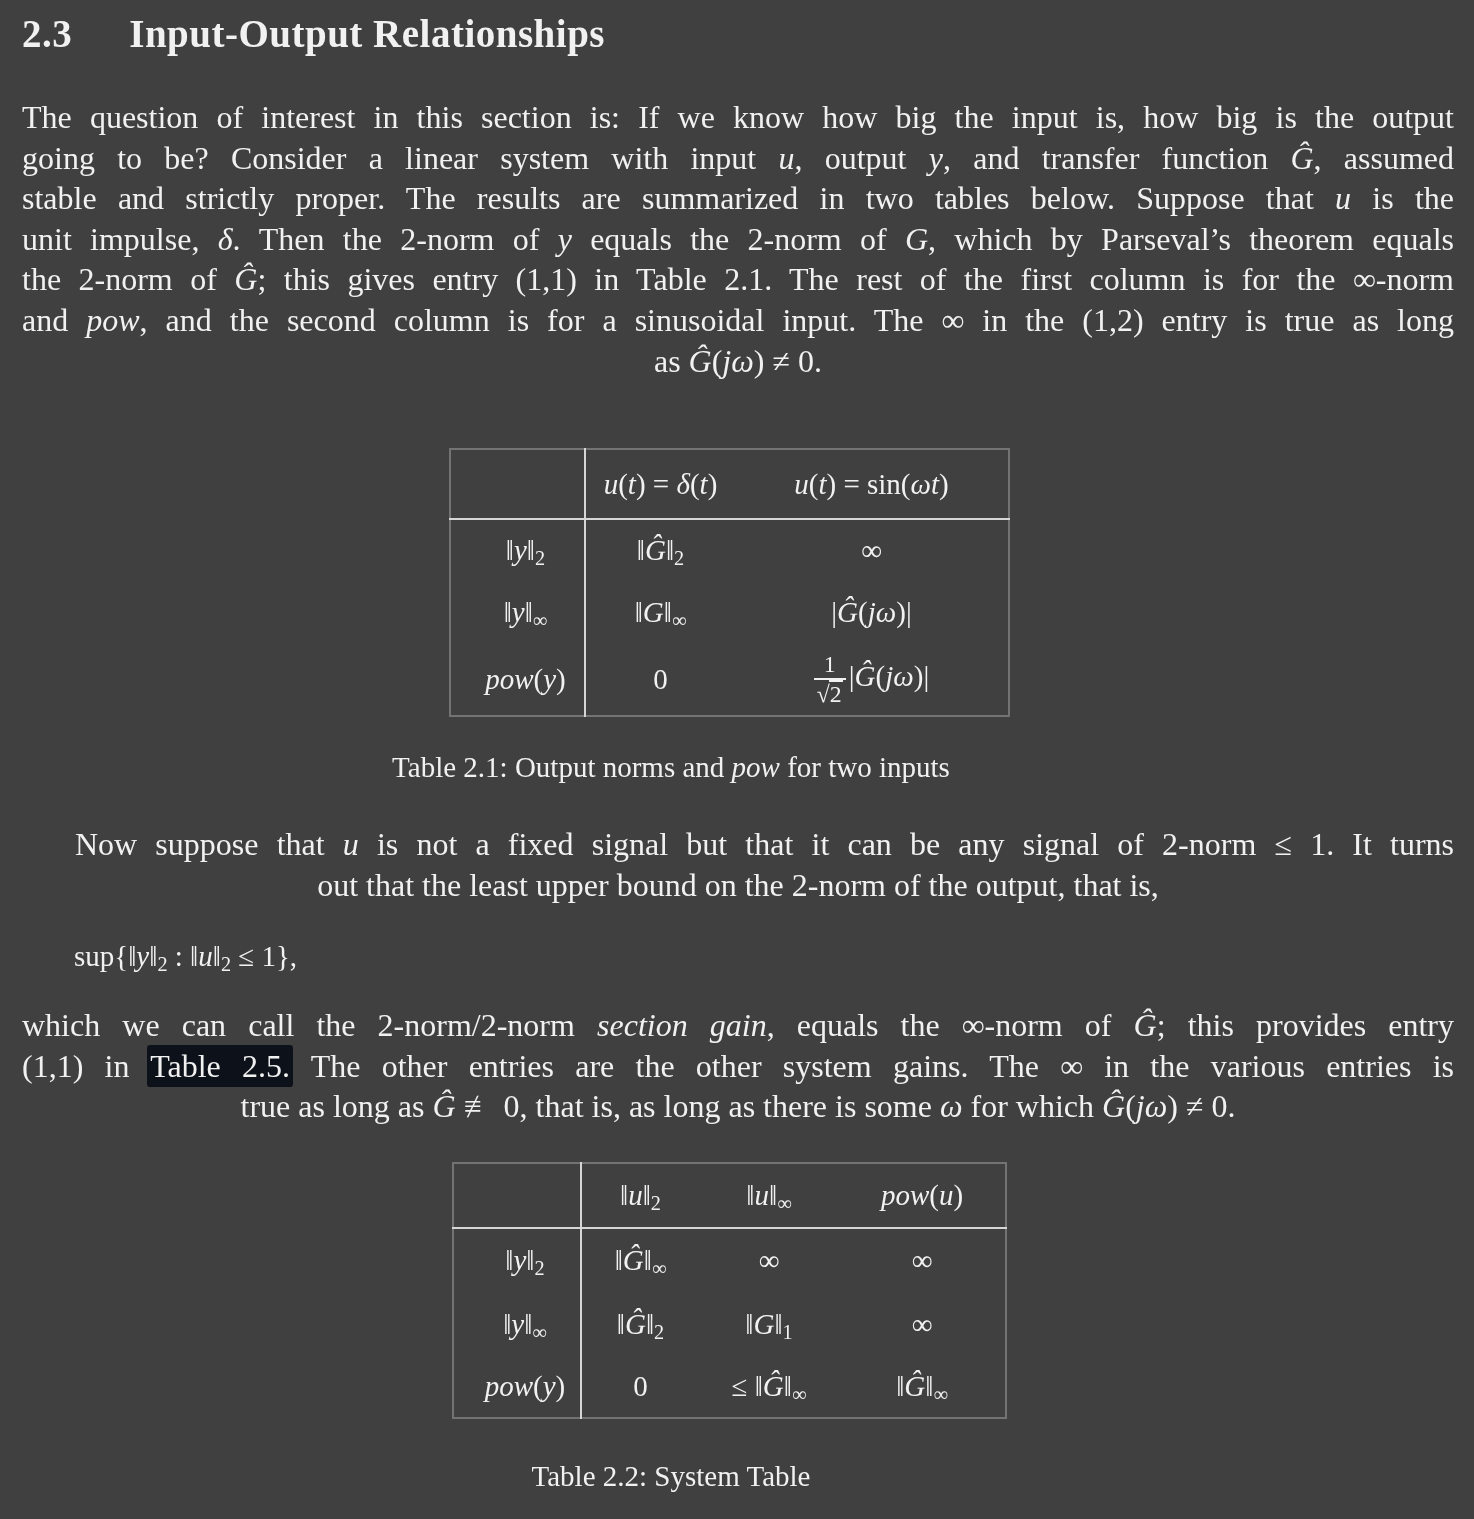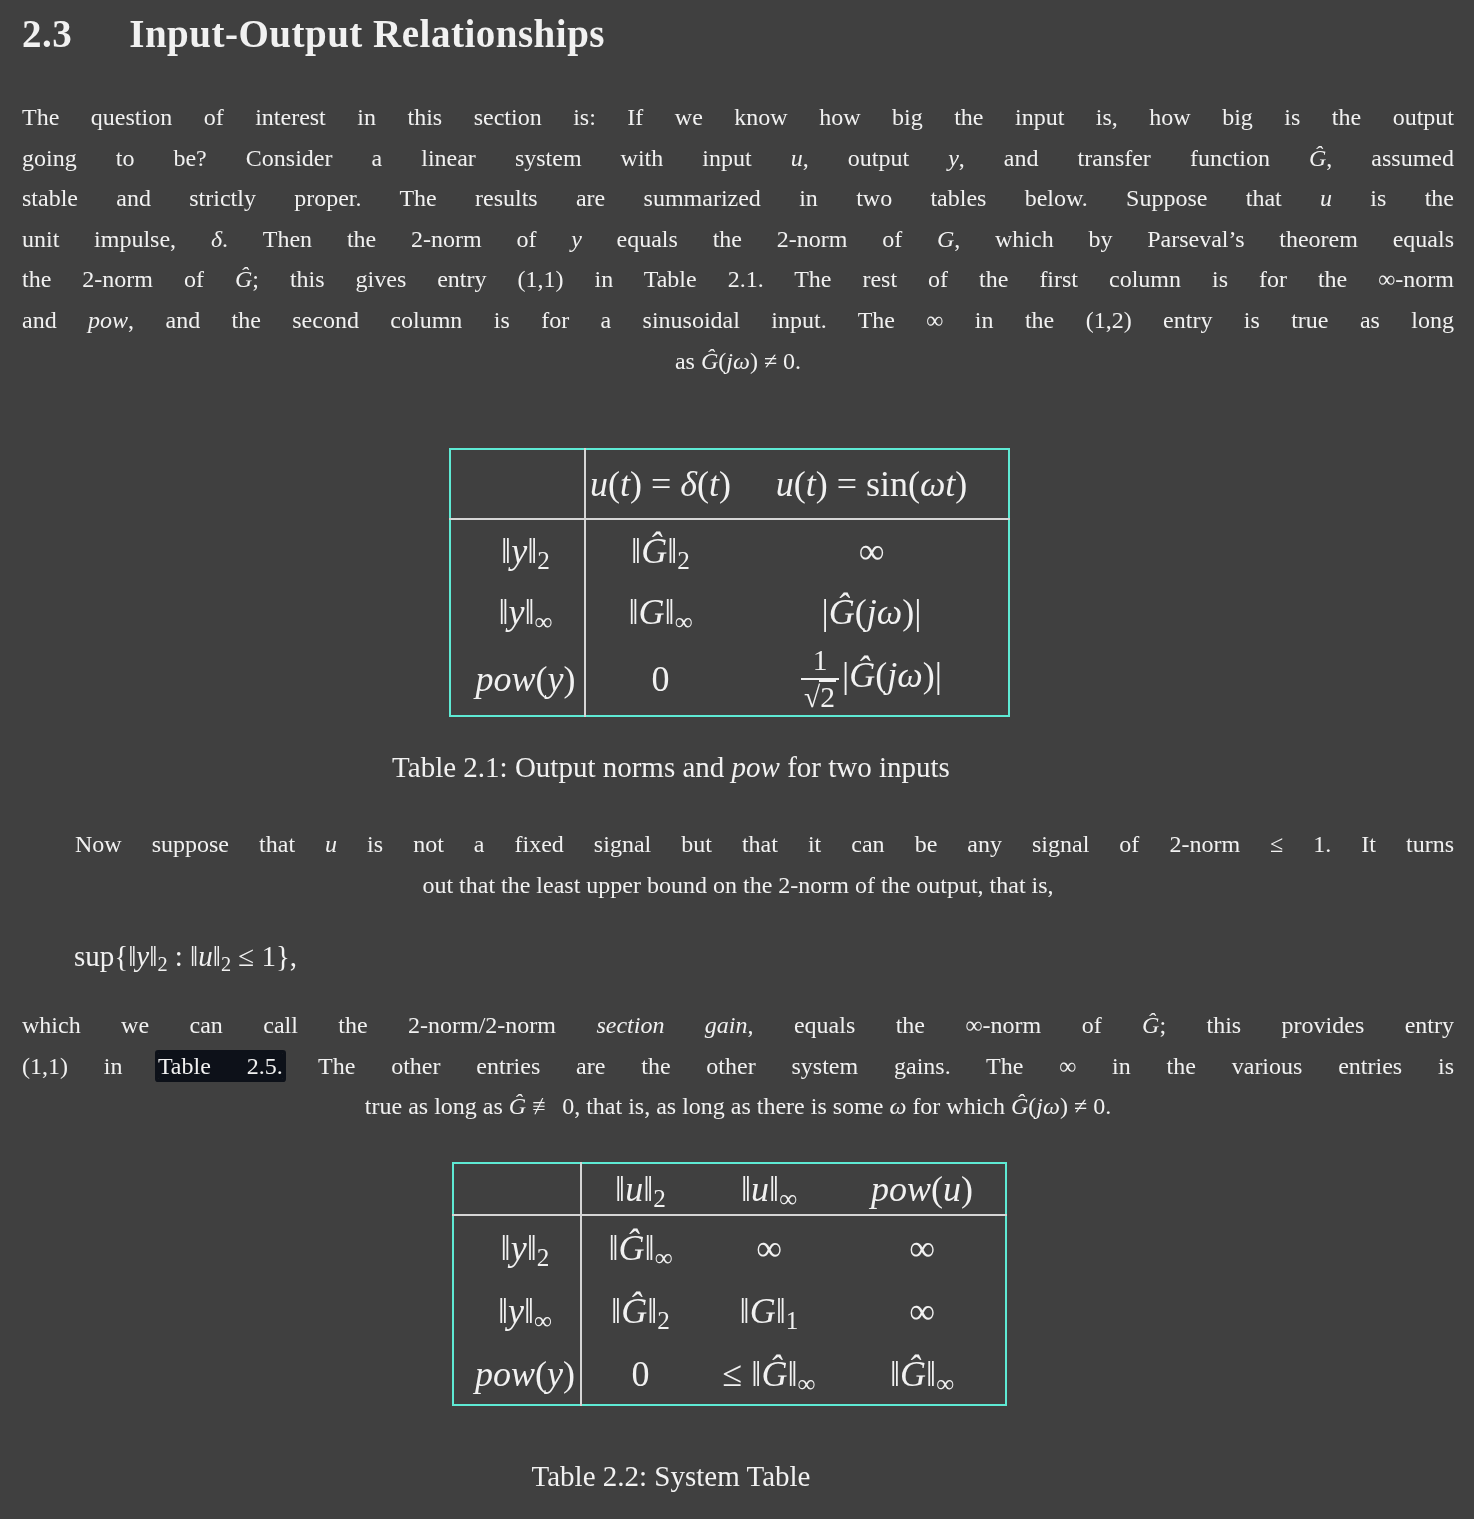--- a/index.html
+++ b/index.html
@@ -12,54 +12,54 @@
     overflow:hidden;
   }
   .heading{
     position:absolute;top:10px;left:22px;
     font-size:39px;font-weight:700;line-height:48px;
     letter-spacing:0.5px;
   }
   .heading .htitle{margin-left:57px;}
   .para{
     position:absolute;left:22px;width:1432px;
-    font-size:24px;line-height:40.6px;
+    font-size:32px;line-height:40.6px;
     overflow:hidden;
   }
   .tline{text-align:justify;text-align-last:justify;}
   .tline.last{text-align:center;text-align-last:auto;}
   .para.indent .tline:first-child{text-indent:53px;}
   .p1{top:97px;}
   .p2{top:824px;}
   .p3{top:1005px;}
   .equation{
     position:absolute;left:74px;top:936px;
     font-size:29px;line-height:40px;
   }
   i{font-style:italic;}
   sub{font-size:0.70em;vertical-align:-0.25em;line-height:0;}
   .hl{background:#0d1119;box-shadow:0 0 0 3px #0d1119;border-radius:1px;}
   .mtable{
     position:absolute;
     border-collapse:collapse;
     table-layout:fixed;
     color:#f1f1f1;
-    font-size:36px;
-    border:2px solid #5eead4;
+    font-size:29px;
+    border:2px solid #737373;
   }
   .mtable td{text-align:center;vertical-align:middle;padding:0;}
   .mtable td.lbl{text-align:center;padding-left:16px;border-right:2px solid #d6d6d6;}
   .mtable tr.hdr td{border-bottom:2px solid #d6d6d6;}
   .t1{left:449px;top:448px;}
   .t1 tr.hdr{height:70px;}
   .t1 tr.r1{height:62px;}
   .t1 tr.r2{height:62px;}
   .t1 tr.r3{height:73px;}
   .t2{left:452px;top:1162px;}
-  .t2 tr.hdr{height:52px;}
+  .t2 tr.hdr{height:65px;}
   .t2 tr.r1{height:64px;}
   .t2 tr.r2{height:64px;}
   .t2 tr.r3{height:62px;}
   .frac{
     display:inline-block;vertical-align:middle;
     font-size:0.82em;line-height:1.12;text-align:center;
     margin-right:3px;
   }
   .frac .num{display:block;padding:0 3px;}
   .frac .den{display:block;border-top:2px solid currentColor;padding:0 3px;}

